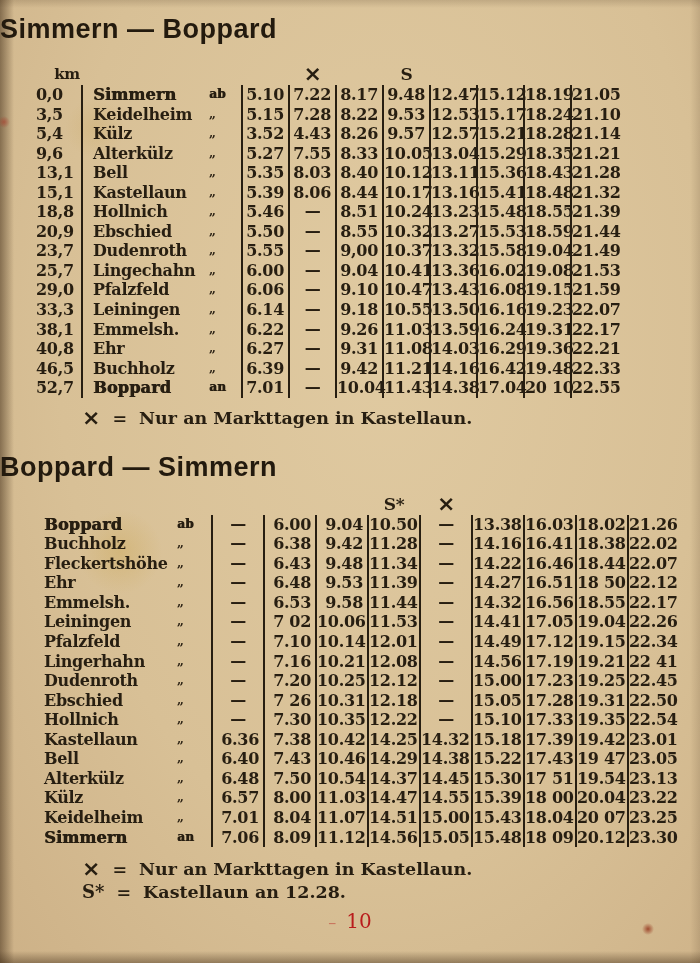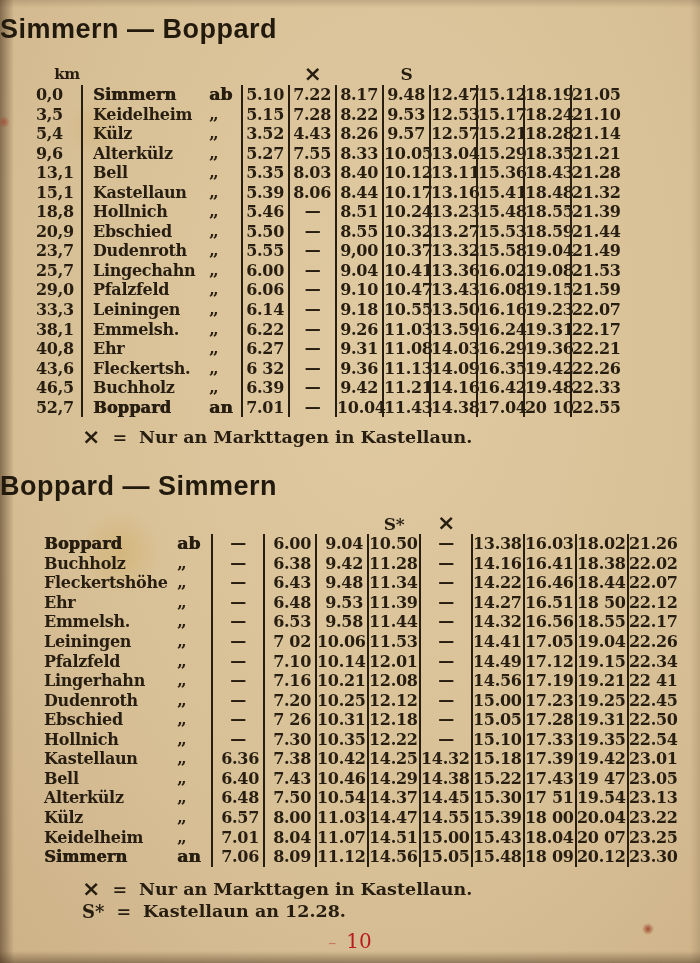--- a/index.html
+++ b/index.html
@@ -36,21 +36,21 @@
     font-family:"DejaVu Serif", serif; font-weight:700; font-size:16px;
     letter-spacing:-0.3px; color:var(--ink); line-height:19.55px;
   }
   .tt thead td { border:none; height:26px; vertical-align:bottom; }
   .tt thead td.km-h { text-align:center; padding-left:16px; font-size:15px; }
   .tt thead td.sym { text-align:center; font-size:17px; }
   .tt thead td.sym-cross { text-align:center; font-family:"DejaVu Sans",sans-serif; font-size:22px; font-weight:600; line-height:22px; }
   td.km { text-align:right; padding-right:20px; }
   .t1 td.st { text-align:left; padding-left:10px; border-left:2.5px solid var(--ink); }
   .t2 td.st { text-align:left; padding-left:4px; }
-  td.mk { text-align:left; padding-left:3px; font-size:17px;margin-top:36px; }
+  td.mk { text-align:left; padding-left:3px; font-size:12px;margin-top:36px; }
   td.tm { text-align:right; padding-right:4px; border-left:2.5px solid var(--ink); }
   td.tm.dash { text-align:center; padding-right:0; }
   tr.b td.st, tr.b td.mkb { text-shadow:.7px 0 0 currentColor; letter-spacing:.2px; }
 
   .note {
     margin-left:82px; margin-top:10px; display:flex; align-items:center; gap:12px;
     font-weight:700; font-size:17.5px; color:var(--ink);
   }
   .note .sym-cross { font-family:"DejaVu Sans",sans-serif; font-size:22px; font-weight:600; line-height:18px; }
   .note .sym-ess { font-size:18px; }
@@ -272,33 +272,20 @@
         <td class="tm">6.27</td>
         <td class="tm dash">—</td>
         <td class="tm">9.31</td>
         <td class="tm">11.08</td>
         <td class="tm">14.03</td>
         <td class="tm">16.29</td>
         <td class="tm">19.36</td>
         <td class="tm">22.21</td>
       </tr>
       <tr>
-        <td class="km">43,6</td>
-        <td class="st">Fleckertsh.</td>
-        <td class="mk">„</td>
-        <td class="tm">6 32</td>
-        <td class="tm dash">—</td>
-        <td class="tm">9.36</td>
-        <td class="tm">11.13</td>
-        <td class="tm">14.09</td>
-        <td class="tm">16.35</td>
-        <td class="tm">19.42</td>
-        <td class="tm">22.26</td>
-      </tr>
-      <tr>
         <td class="km">46,5</td>
         <td class="st">Buchholz</td>
         <td class="mk">„</td>
         <td class="tm">6.39</td>
         <td class="tm dash">—</td>
         <td class="tm">9.42</td>
         <td class="tm">11.21</td>
         <td class="tm">14.16</td>
         <td class="tm">16.42</td>
         <td class="tm">19.48</td>

